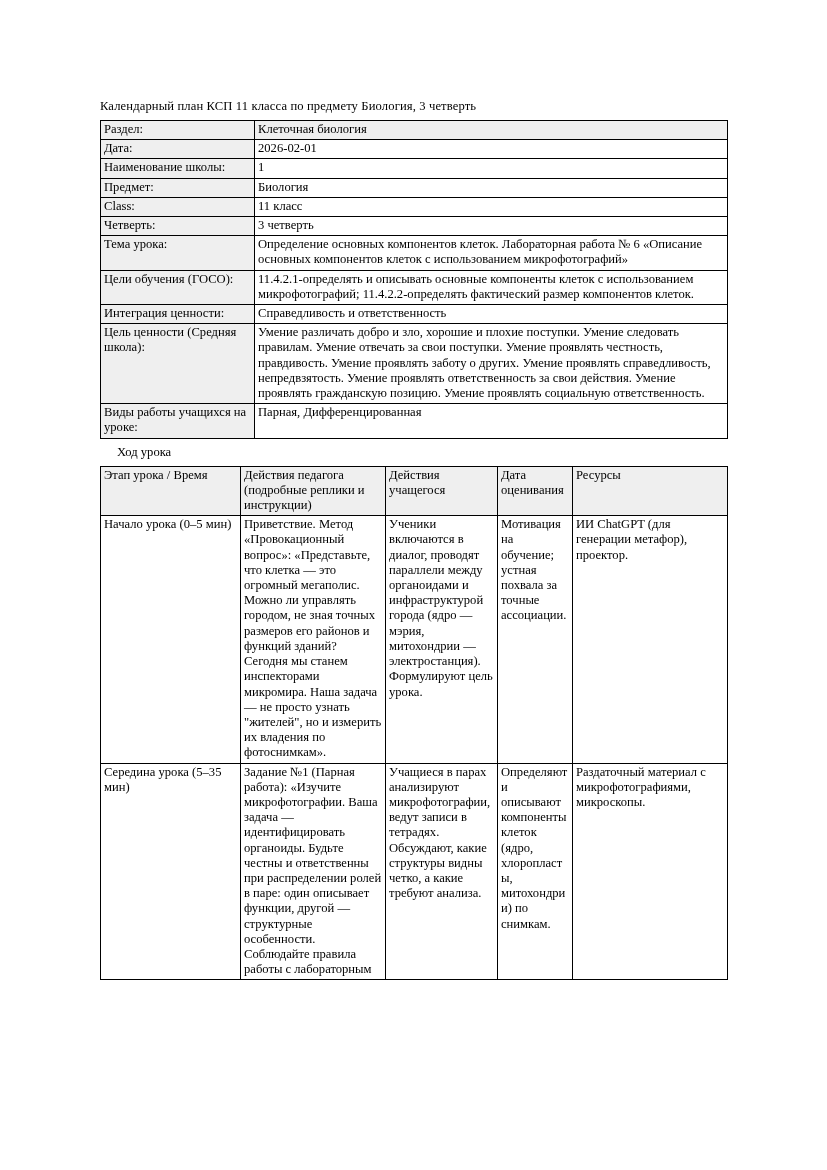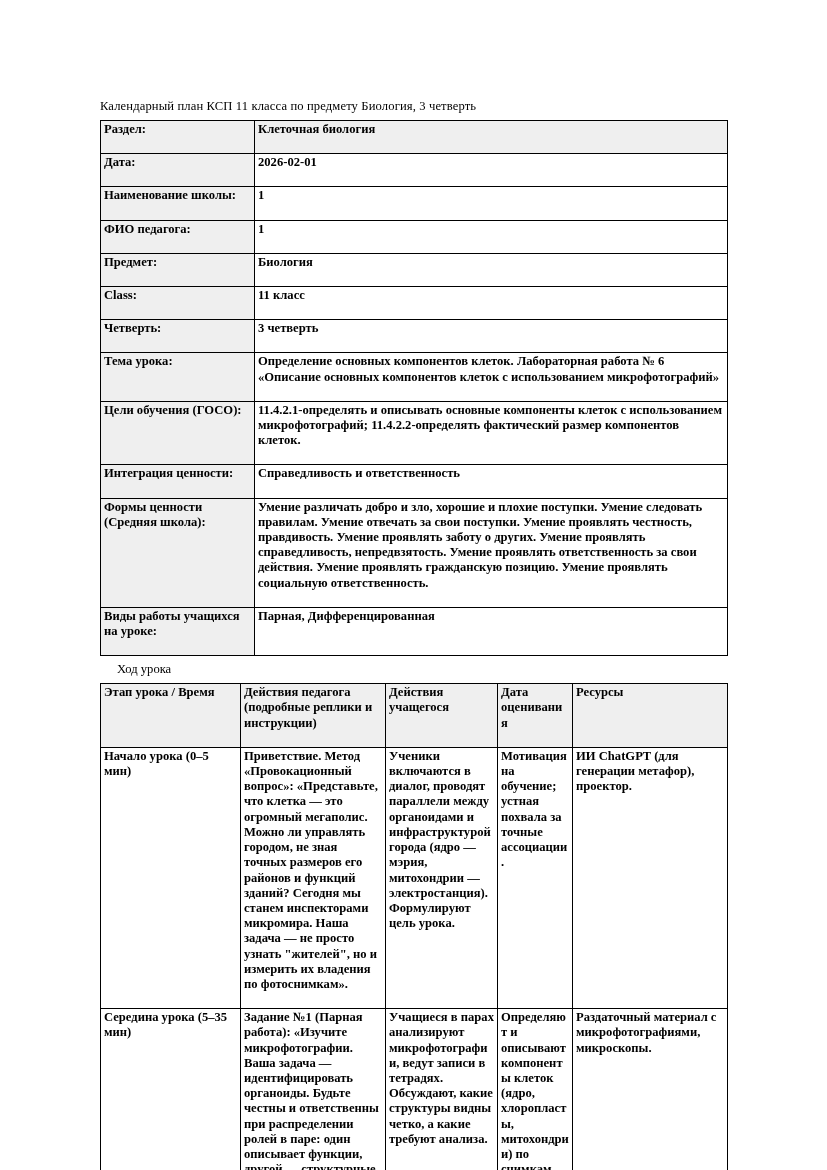--- a/index.html
+++ b/index.html
@@ -31,24 +31,24 @@
   }
   table {
     border-collapse: collapse;
     width: 627px;
     table-layout: fixed;
     font-size: 12.6px;
     line-height: 15.2px;
   }
   table td, table th {
     border: 1px solid #000000;
-    padding: 1px 3px 16px 3px;
+    padding: 1px 3px 2px 3px;
     vertical-align: top;
     text-align: left;
-    font-weight: bold;
+    font-weight: normal;
     word-wrap: break-word;
     overflow-wrap: break-word;
     hyphens: none;
   }
   
   .info-table col.c-label { width: 154px; }
   .info-table col.c-value { width: 473px; }
   .info-table tr.shaded td { background: #efefef; }
   .info-table td.label { background: #efefef; }
   .info-table td.value { background: #ffffff; }
@@ -92,24 +92,20 @@
         </tr>
         <tr>
           <td class="label">Дата:</td>
           <td class="value">2026-02-01</td>
         </tr>
         <tr>
           <td class="label">Наименование школы:</td>
           <td class="value">1</td>
         </tr>
         <tr>
-          <td class="label">ФИО педагога:</td>
-          <td class="value">1</td>
-        </tr>
-        <tr>
           <td class="label">Предмет:</td>
           <td class="value">Биология</td>
         </tr>
         <tr>
           <td class="label">Class:</td>
           <td class="value">11 класс</td>
         </tr>
         <tr>
           <td class="label">Четверть:</td>
           <td class="value">3 четверть</td>
@@ -120,21 +116,21 @@
         </tr>
         <tr>
           <td class="label">Цели обучения (ГОСО):</td>
           <td class="value">11.4.2.1-определять и описывать основные компоненты клеток с использованием микрофотографий; 11.4.2.2-определять фактический размер компонентов клеток.</td>
         </tr>
         <tr>
           <td class="label">Интеграция ценности:</td>
           <td class="value">Справедливость и ответственность</td>
         </tr>
         <tr>
-          <td class="label">Формы ценности (Средняя школа):</td>
+          <td class="label">Цель ценности (Средняя школа):</td>
           <td class="value">Умение различать добро и зло, хорошие и плохие поступки. Умение следовать правилам. Умение отвечать за свои поступки. Умение проявлять честность, правдивость. Умение проявлять заботу о других. Умение проявлять справедливость, непредвзятость. Умение проявлять ответственность за свои действия. Умение проявлять гражданскую позицию. Умение проявлять социальную ответственность.</td>
         </tr>
         <tr>
           <td class="label">Виды работы учащихся на уроке:</td>
           <td class="value">Парная, Дифференцированная</td>
         </tr>
       </tbody>
   </table>
 
   <p class="section-caption">Ход урока</p>

